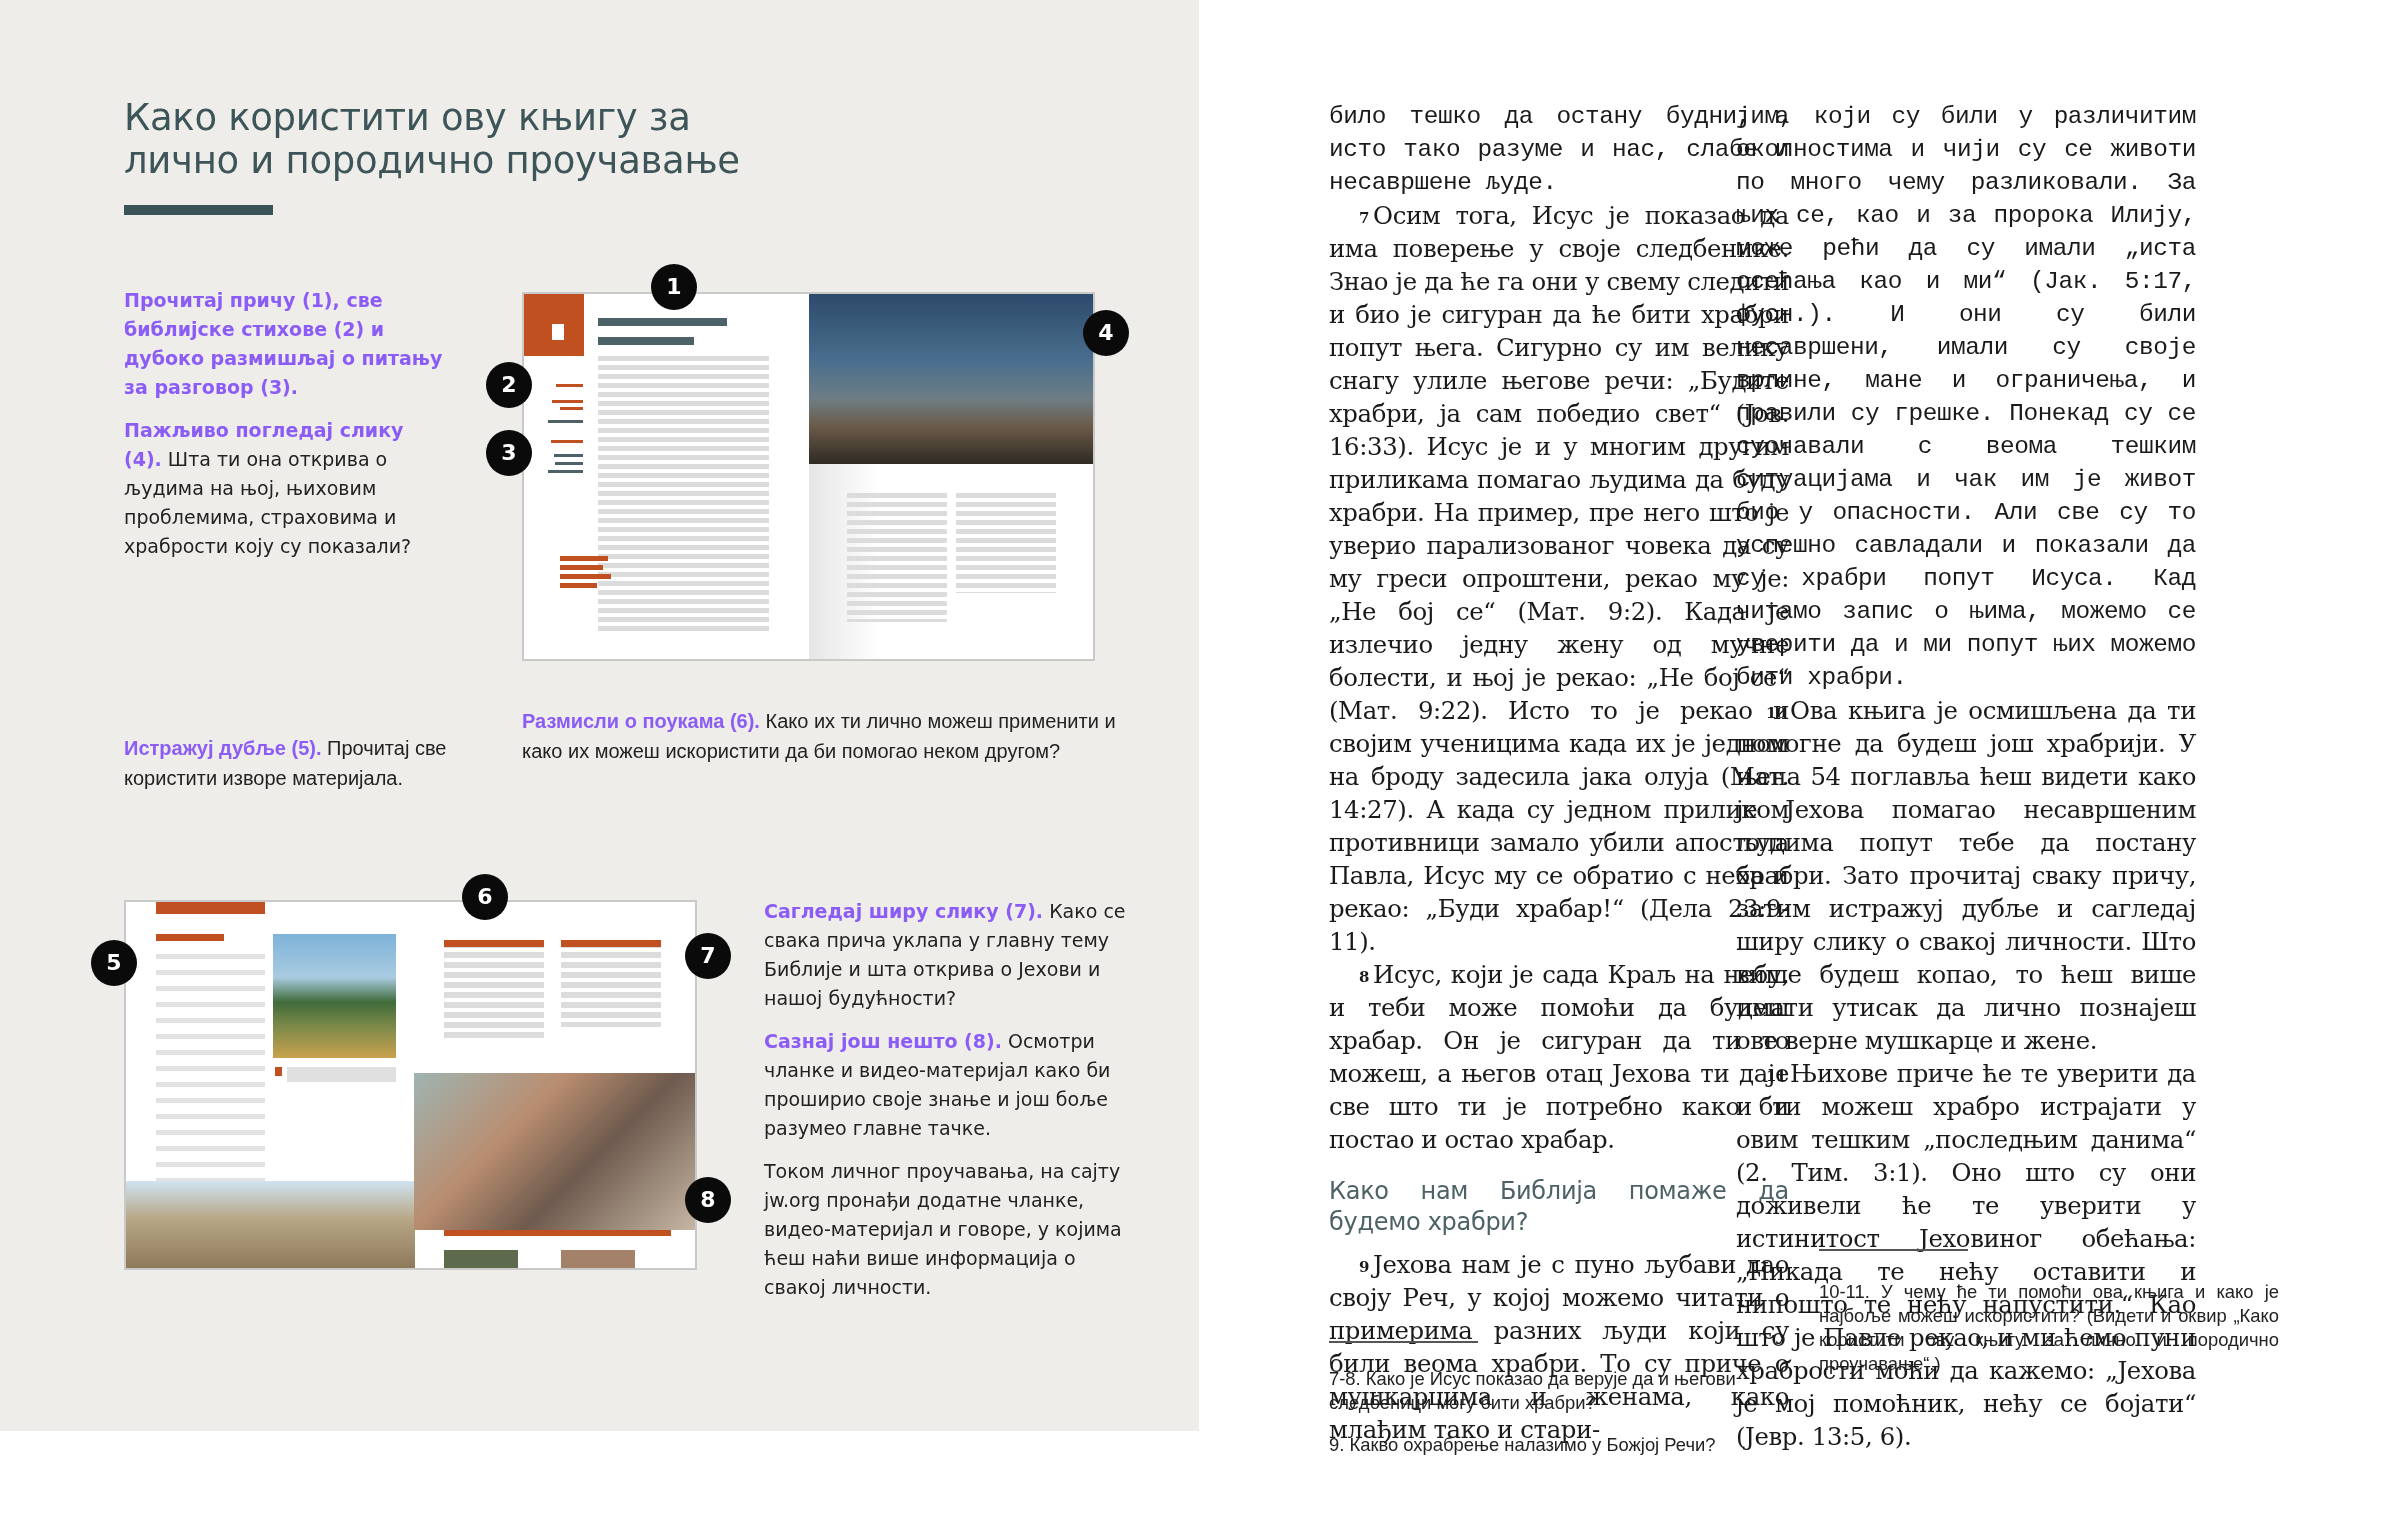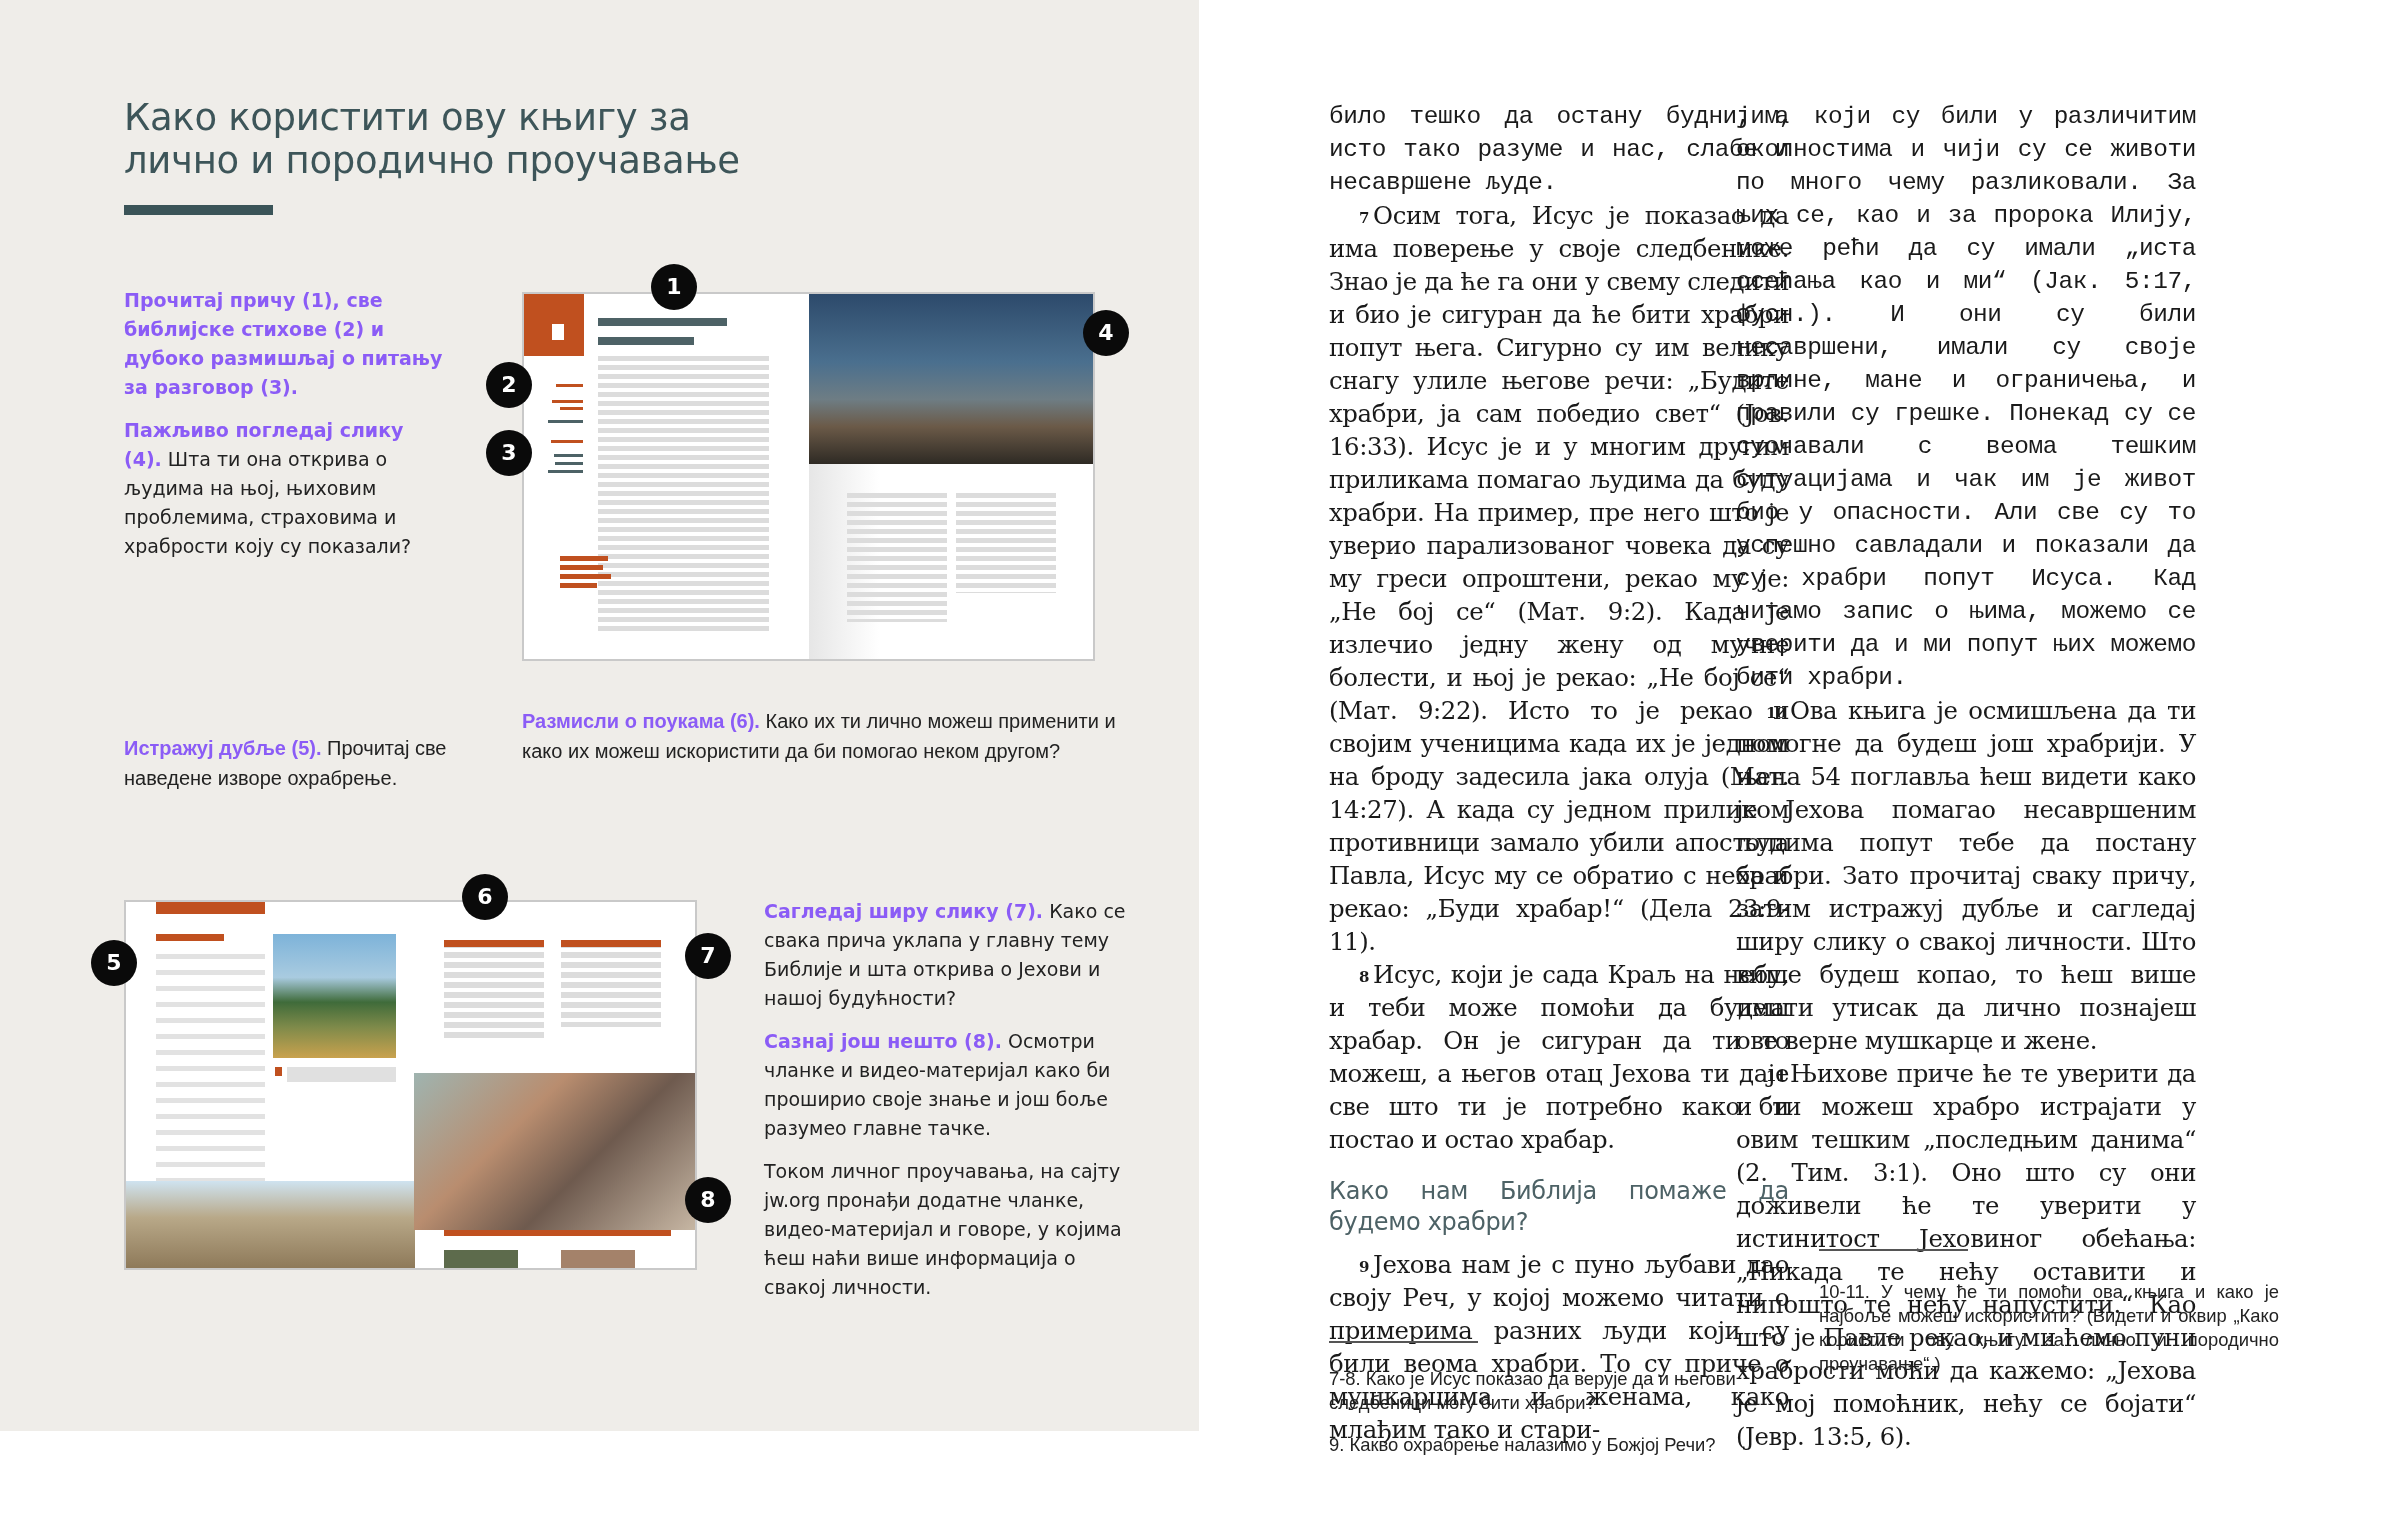--- a/index.html
+++ b/index.html
@@ -69,21 +69,21 @@
     <div style="position:absolute;left:285px;top:170px;width:70px;height:199px;background:linear-gradient(90deg,#e6e6e6,#fff);"></div>
     <div style="position:absolute;left:323px;top:199px;width:100px;height:129px;background:repeating-linear-gradient(#dcdcdc 0 5px,transparent 5px 9px);"></div>
     <div style="position:absolute;left:432px;top:199px;width:100px;height:100px;background:repeating-linear-gradient(#dcdcdc 0 5px,transparent 5px 9px);"></div>
   </div>
   <div class="marker" style="left:651px;top:264px;">1</div>
   <div class="marker" style="left:486px;top:362px;">2</div>
   <div class="marker" style="left:486px;top:430px;">3</div>
   <div class="marker" style="left:1083px;top:310px;">4</div>
 
   <div class="instr cond" style="left:124px;top:733px;width:338px;">
-    <b>Истражуј дубље (5).</b> <span>Прочитај све наведене изворе охрабрење.</span>
+    <b>Истражуј дубље (5).</b> <span>Прочитај све користити изворе материјала.</span>
   </div>
   <div class="instr cond" style="left:522px;top:706px;width:607px;">
     <b>Размисли о поукама (6).</b> <span>Како их ти лично можеш применити и како их можеш искористити да би помогао неком другом?</span>
   </div>
 
   <div class="mock" style="left:124px;top:900px;width:573px;height:370px;">
     <div class="og" style="left:30px;top:0;width:109px;height:12px;"></div>
     <div class="og" style="left:30px;top:32px;width:68px;height:7px;"></div>
     <div style="position:absolute;left:30px;top:52px;width:109px;height:229px;background:repeating-linear-gradient(#e2e2e2 0 5px,transparent 5px 16px);"></div>
     <div style="position:absolute;left:147px;top:32px;width:123px;height:124px;background:linear-gradient(180deg,#7db3d9 0%,#a9cbe0 35%,#3f6b3a 55%,#7e8a4a 75%,#c9a24e 100%);"></div>

